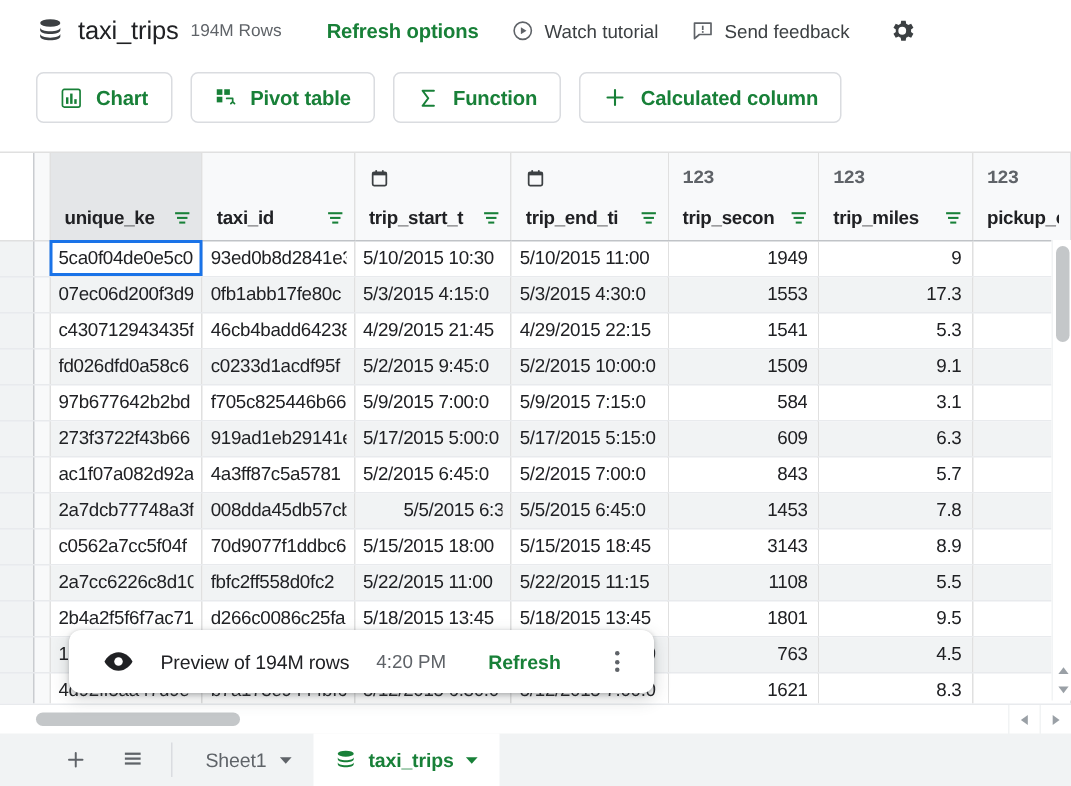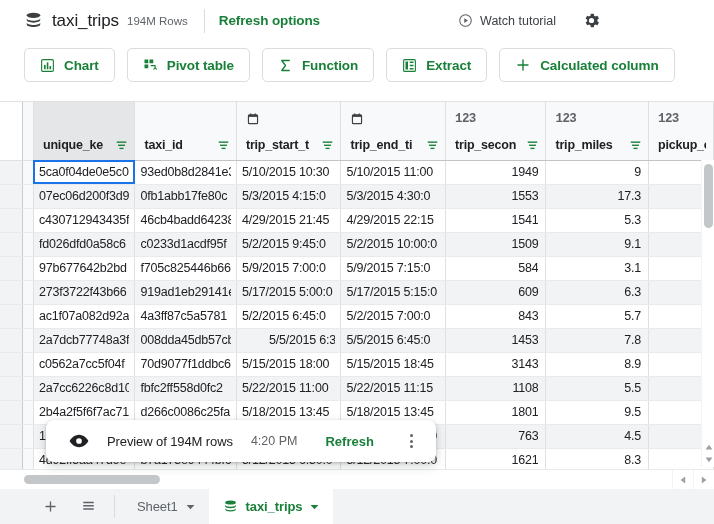--- a/index.html
+++ b/index.html
@@ -224,20 +224,30 @@
     <div class="header-right">
       <div class="hdr-action">
         <span class="ic">
           <svg width="15" height="15" viewBox="0 0 24 24">
             <circle cx="12" cy="12" r="9.2" fill="none" stroke="#5f6368" stroke-width="1.7"></circle>
             <path d="M10 8.2l6 3.8-6 3.8z" fill="#5f6368"></path>
           </svg>
         </span>
         <span>Watch tutorial</span>
       </div>
+      <div class="hdr-action">
+        <span class="ic">
+          <svg width="15" height="15" viewBox="0 0 24 24">
+            <path d="M3.2 3.8h17.6v12.2H8.4L3.2 20.4z" fill="none" stroke="#5f6368" stroke-width="1.8" stroke-linejoin="round"></path>
+            <rect x="11.1" y="6.6" width="1.8" height="4.6" fill="#5f6368"></rect>
+            <rect x="11.1" y="12.4" width="1.8" height="1.8" fill="#5f6368"></rect>
+          </svg>
+        </span>
+        <span>Send feedback</span>
+      </div>
       <div class="gear-btn">
         <svg width="19" height="19" viewBox="0 0 24 24">
           <path fill="#3c4043" d="M19.4 13a7.8 7.8 0 000-2l2-1.6-1.9-3.3-2.5 1a7.5 7.5 0 00-1.7-1l-.4-2.6h-3.8l-.4 2.6c-.6.2-1.2.6-1.7 1l-2.5-1L4.6 9.4 6.6 11a7.8 7.8 0 000 2l-2 1.6 1.9 3.3 2.5-1c.5.4 1.1.8 1.7 1l.4 2.6h3.8l.4-2.6c.6-.2 1.2-.6 1.7-1l2.5 1 1.9-3.3zM12 15.3A3.3 3.3 0 1112 8.7a3.3 3.3 0 010 6.6z"></path>
         </svg>
       </div>
     </div>
   </div>
 
   <div class="toolbar">
 
@@ -267,32 +277,20 @@
 
     <button class="tb-btn">
       <span class="ic">
         <svg width="15" height="15" viewBox="0 0 24 24">
           <path d="M18 4H6l6 8-6 8h12" fill="none" stroke="#188038" stroke-width="2.2" stroke-linecap="round" stroke-linejoin="round"></path>
         </svg>
       </span>
       <span>Function</span>
     </button>
 
-    <button class="tb-btn">
-      <span class="ic">
-        <svg width="15" height="15" viewBox="0 0 24 24">
-          <rect x="2.6" y="2.6" width="18.8" height="18.8" rx="1.6" fill="none" stroke="#188038" stroke-width="1.8"></rect>
-          <rect x="12.4" y="5.6" width="6" height="2.4" fill="#188038"></rect>
-          <rect x="12.4" y="10.8" width="6" height="2.4" fill="#188038"></rect>
-          <rect x="12.4" y="16" width="6" height="2.4" fill="#188038"></rect>
-          <rect x="5.6" y="5.6" width="4" height="12.8" fill="#188038"></rect>
-        </svg>
-      </span>
-      <span>Extract</span>
-    </button>
 
     <button class="tb-btn">
       <span class="ic">
         <svg width="16" height="16" viewBox="0 0 24 24">
           <path d="M12 4.5v15M4.5 12h15" stroke="#188038" stroke-width="2.1" stroke-linecap="round"></path>
         </svg>
       </span>
       <span>Calculated column</span>
     </button>
   </div>

